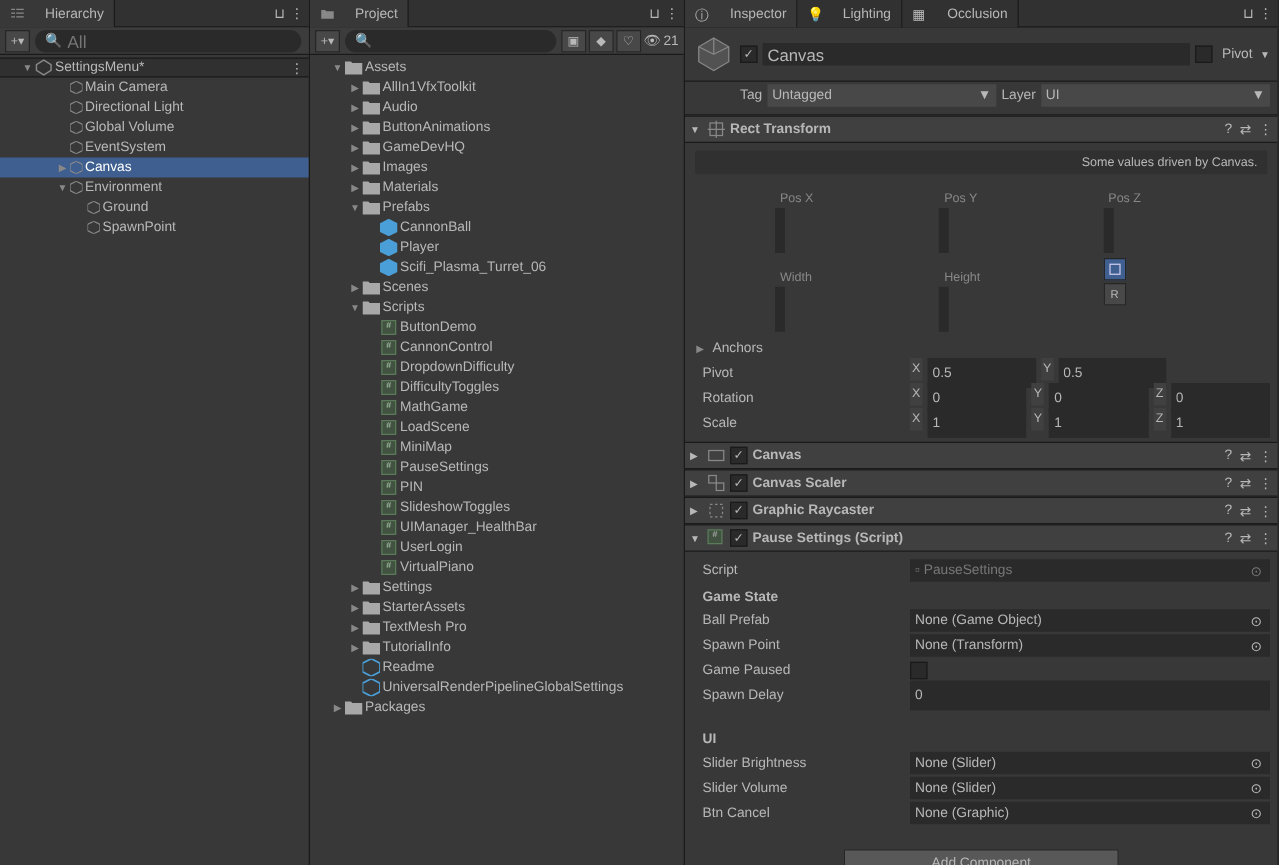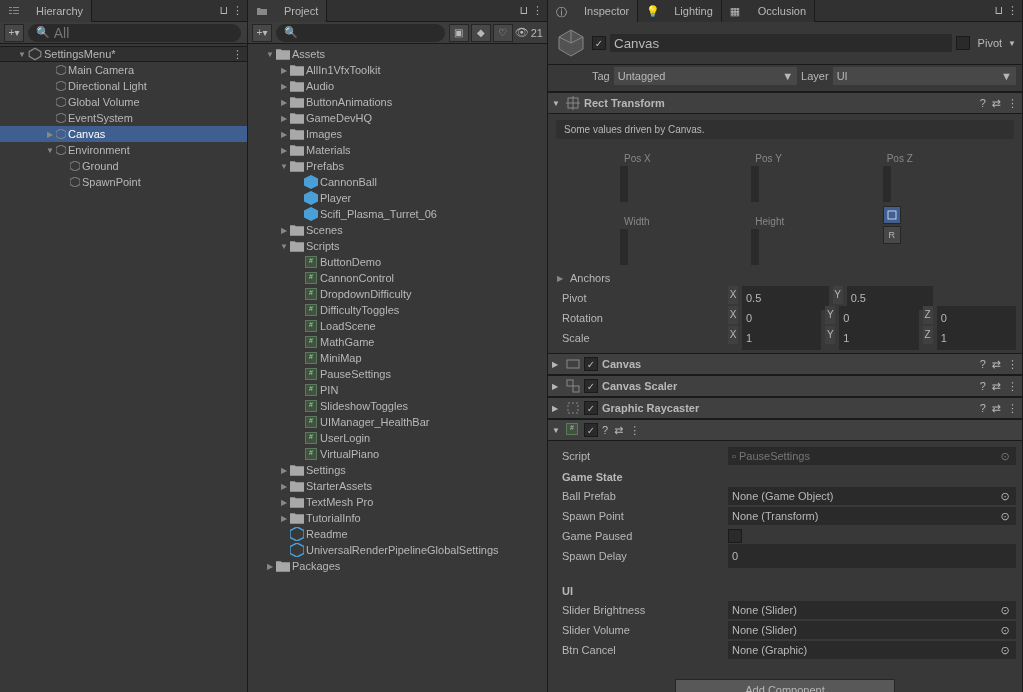--- a/index.html
+++ b/index.html
@@ -37,21 +37,21 @@
 .dropdown-chev { font-size: 8px; margin-left: 2px; }
 .insp-tagrow { display: flex; align-items: center; padding: 2px 6px 6px 44px; gap: 4px; border-bottom: 1px solid #1a1a1a; }
 .dropdown { background: #484848; height: 18px; display: flex; align-items: center; padding: 0 4px; flex: 1; justify-content: space-between; cursor: pointer; font-size: 11px; }
 .comp-header { display: flex; align-items: center; background: #404040; height: 22px; padding: 0 4px; gap: 4px; border-top: 1px solid #1a1a1a; border-bottom: 1px solid #1a1a1a; }
 .comp-toggle { width: 10px; font-size: 8px; cursor: pointer; }
 .comp-icon { width: 14px; height: 14px; }
 .comp-title { font-weight: bold; flex: 1; }
 .comp-right { display: flex; gap: 6px; font-size: 11px; }
 .comp-right span { cursor: pointer; }
 .comp-body { padding: 4px 6px; }
-.notice { background: #303030; padding: 4px 8px; margin: 2px; border-radius: 2px; font-size: 10px; }
+.notice { background: #303030; padding: 4px 8px; margin: 2px; border-radius: 2px; font-size: 10px; text-align: right; }
 .field-row { display: flex; align-items: center; height: 18px; margin: 2px 0; gap: 4px; }
 .field-label { width: 170px; padding-left: 8px; }
 .field-xyz { display: flex; gap: 4px; flex: 1; }
 .xyz-label { width: 10px; text-align: center; background: #404040; height: 18px; line-height: 18px; font-size: 10px; }
 .num-input { background: #2a2a2a; border: none; color: #b8b8b8; padding: 12px 4px; height: 18px; flex: 1; width: 0; font-size: 11px; }
 .obj-field { display: flex; background: #2a2a2a; height: 18px; flex: 1; align-items: center; padding: 0 4px; justify-content: space-between; }
 .obj-picker { width: 14px; text-align: center; cursor: pointer; }
 .section-label { font-weight: bold; padding: 4px 8px 2px; }
 .add-comp-btn { display: block; margin: 14px auto; width: 220px; height: 22px; background: #585858; border: 1px solid #262626; color: #b8b8b8; cursor: pointer; font-size: 11px; }
 .indent-1 { padding-left: 16px; }
@@ -362,28 +362,28 @@
             <span class="tree-icon">
               <div class="script-icon" style="font-size:7px;text-align:center;color:#aca">#</div>
             </span>
             <span class="tree-label">DifficultyToggles</span>
           </div>
           <div class="tree-row indent-3">
             <span class="tree-toggle"></span>
             <span class="tree-icon">
               <div class="script-icon" style="font-size:7px;text-align:center;color:#aca">#</div>
             </span>
+            <span class="tree-label">MathGame</span>
+          </div>
+          <div class="tree-row indent-3">
+            <span class="tree-toggle"></span>
+            <span class="tree-icon">
+              <div class="script-icon" style="font-size:7px;text-align:center;color:#aca">#</div>
+            </span>
             <span class="tree-label">LoadScene</span>
-          </div>
-          <div class="tree-row indent-3">
-            <span class="tree-toggle"></span>
-            <span class="tree-icon">
-              <div class="script-icon" style="font-size:7px;text-align:center;color:#aca">#</div>
-            </span>
-            <span class="tree-label">MathGame</span>
           </div>
           <div class="tree-row indent-3">
             <span class="tree-toggle"></span>
             <span class="tree-icon">
               <div class="script-icon" style="font-size:7px;text-align:center;color:#aca">#</div>
             </span>
             <span class="tree-label">MiniMap</span>
           </div>
           <div class="tree-row indent-3">
             <span class="tree-toggle"></span>
@@ -672,20 +672,21 @@
             <span>⋮</span>
           </div>
   </div>
 
   <div class="comp-header">
     <span class="comp-toggle">▼</span>
     <span class="comp-icon">
             <div class="script-icon" style="font-size:7px;text-align:center">#</div>
           </span>
     <span class="checkbox checked"></span>
+    <span class="comp-title">Pause Settings (Script)</span>
     <div class="comp-right">
             <span>?</span>
             <span>⇄</span>
             <span>⋮</span>
           </div>
   </div>
   <div class="comp-body">
     <div class="field-row">
             <span class="field-label">Script</span>
             <div class="obj-field" style="color:#777">

